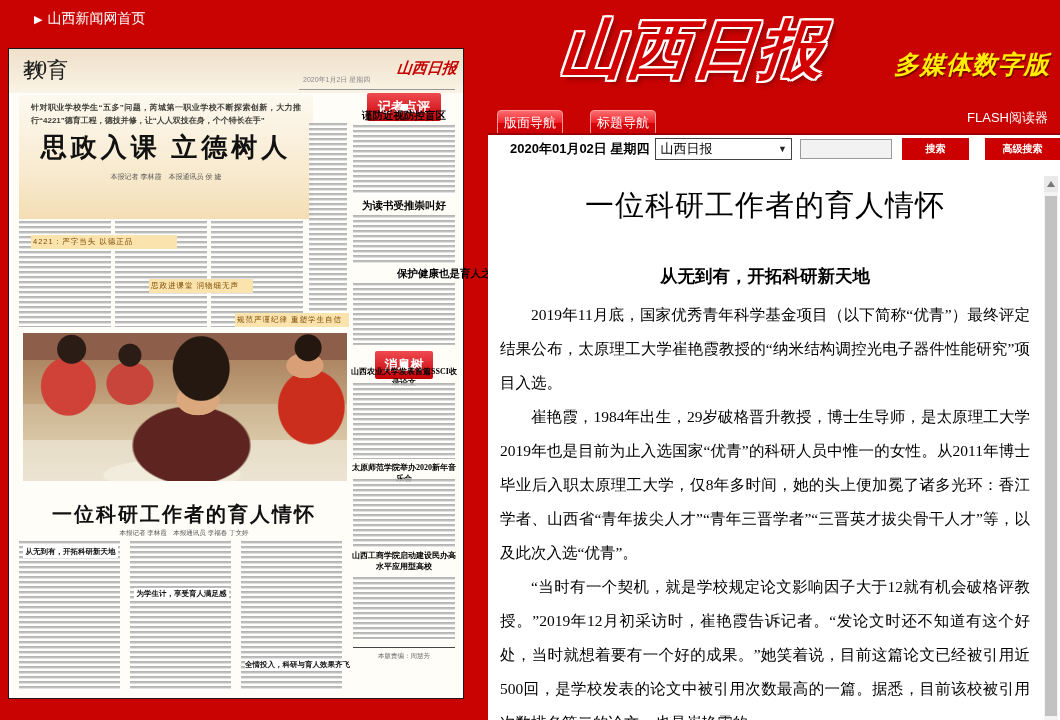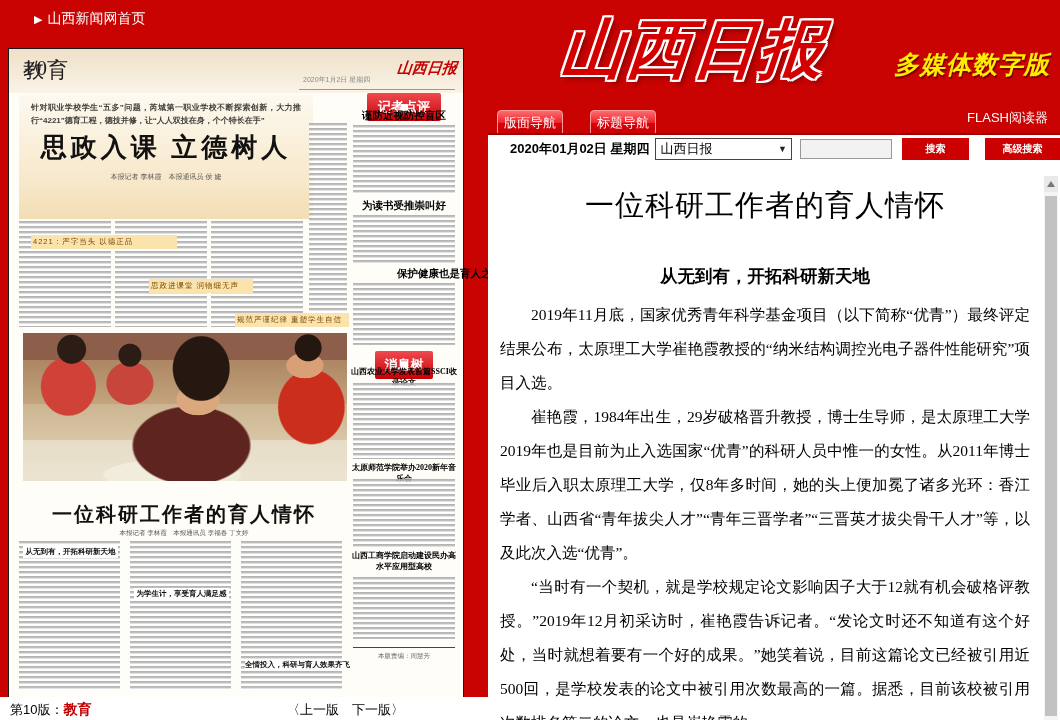--- a/index.html
+++ b/index.html
@@ -196,27 +196,20 @@
     <div class="np-nt" style="left:342px;top:318px;width:106px;">山西农业大学发表首篇SSCI收录论文</div>
     <div class="sim" style="left:344px;top:334px;width:102px;height:76px;"></div>
     <div class="np-nt" style="left:342px;top:414px;width:106px;">太原师范学院举办2020新年音乐会</div>
     <div class="sim" style="left:344px;top:430px;width:102px;height:68px;"></div>
     <div class="np-nt" style="left:342px;top:502px;width:106px;">山西工商学院启动建设民办高水平应用型高校</div>
     <div class="sim" style="left:344px;top:528px;width:102px;height:62px;"></div>
     <div class="np-foot-line"></div>
     <div class="np-foot">本版责编：周慧芳</div>
   </div>
 
-  <div class="abs strip">
-    <span class="pageno">
-      <span>第10版：</span><span class="red">教育</span>
-    </span>
-    <span class="prev">〈上一版</span>
-    <span class="next">下一版〉</span>
-  </div>
 
   <div class="abs article">
     <div class="inner">
       <h1>一位科研工作者的育人情怀</h1>
       <h2>从无到有，开拓科研新天地</h2>
       <p>2019年11月底，国家优秀青年科学基金项目（以下简称“优青”）最终评定结果公布，太原理工大学崔艳霞教授的“纳米结构调控光电子器件性能研究”项目入选。</p>
       <p>崔艳霞，1984年出生，29岁破格晋升教授，博士生导师，是太原理工大学2019年也是目前为止入选国家“优青”的科研人员中惟一的女性。从2011年博士毕业后入职太原理工大学，仅8年多时间，她的头上便加冕了诸多光环：香江学者、山西省“青年拔尖人才”“青年三晋学者”“三晋英才拔尖骨干人才”等，以及此次入选“优青”。</p>
       <p>“当时有一个契机，就是学校规定论文影响因子大于12就有机会破格评教授。”2019年12月初采访时，崔艳霞告诉记者。“发论文时还不知道有这个好处，当时就想着要有一个好的成果。”她笑着说，目前这篇论文已经被引用近500回，是学校发表的论文中被引用次数最高的一篇。据悉，目前该校被引用次数排名第二的论文，也是崔艳霞的。</p>
 
     </div>

